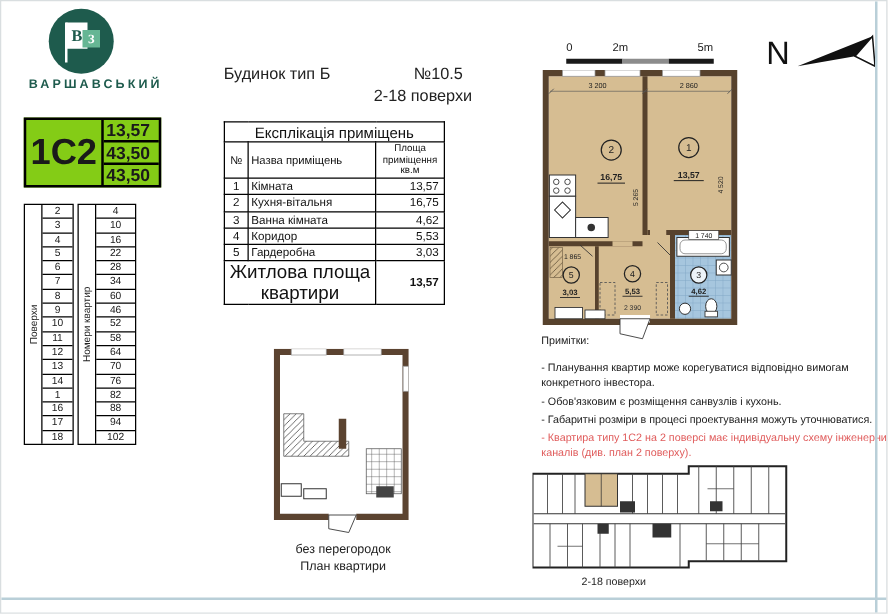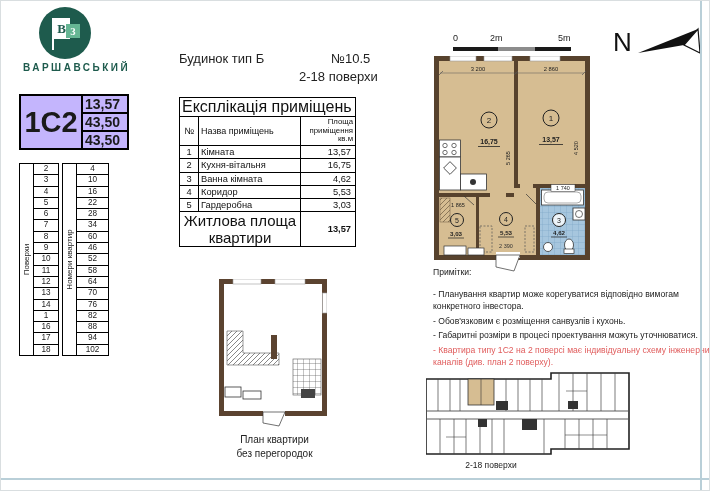--- a/index.html
+++ b/index.html
@@ -24,21 +24,21 @@
 
   
   .hdr{font-size:13px;color:#222;margin-top:16px;}
 
   
   .scale-lbl{font-size:9px;color:#222;}
   .scale-seg{position:absolute;top:0;height:4px;}
 
   
   .unit-card{left:18px;top:93px;width:110px;height:56px;border:2px solid #000;
-             display:grid;grid-template-columns:62px 1fr;box-sizing:border-box;background:#c4b5fd;}
+             display:grid;grid-template-columns:62px 1fr;box-sizing:border-box;background:#84cc16;}
   .uc-code{display:flex;align-items:center;justify-content:center;font-size:29px;font-weight:bold;
            border-right:2px solid #000;}
   .uc-vals{display:flex;flex-direction:column;}
   .uc-val{flex:1;display:flex;align-items:center;justify-content:flex-end;padding-right:7px;
           font-weight:bold;font-size:14px;border-bottom:2px solid #000;}
   .uc-val:last-child{border-bottom:none;}
 
   
   .floors{left:18px;top:162px;display:flex;gap:3px;}
   .fgroup{display:flex;border:1.5px solid #000;background:#fff;}
@@ -47,24 +47,24 @@
   .fcol{display:flex;flex-direction:column;}
   .fcell{height:10.3px;line-height:10.3px;border-bottom:1px solid #000;text-align:center;
          font-size:8.2px;}
   .fcell:last-child{border-bottom:none;}
   .fcol-floor .fcell{width:24px;}
   .fcol-apt .fcell{width:31px;}
 
   
   .exp{left:178px;top:96px;border-collapse:collapse;background:#fff;}
   .exp td{border:1px solid #000;font-size:9.3px;padding:0 2px;color:#111;}
-  .exp .title{font-size:16px;text-align:left;height:15px;}
+  .exp .title{font-size:12px;text-align:center;height:15px;}
   .exp .hno{width:14px;text-align:center;font-size:9px;}
   .exp .hname{width:97px;font-size:9px;margin-left:24px;}
-  .exp .harea{width:50px;font-size:7.8px;line-height:1.12;text-align:right;padding:1px 2px;}
+  .exp .harea{width:50px;font-size:7.8px;line-height:1.12;text-align:center;padding:1px 2px;}
   .exp .rno{text-align:center;height:12.2px;}
   .exp .rarea{text-align:right;padding-right:4px;}
   .exp .sum-label{text-align:center;font-size:15px;}
   .exp .sum-val{text-align:right;padding-right:4px;font-weight:bold;}
 
   
   .notes{left:432px;top:266px;width:282px;font-size:8.6px;line-height:1.38;color:#222;}
   .notes .note-title{margin-bottom:10px;}
   .note-line{margin-bottom:3px;}
 
@@ -321,22 +321,22 @@
     <polygon points="8,52 24,52 24,74 60,74 60,86 8,86" fill="url(#diag2)" stroke="#555" stroke-width="0.6"></polygon>
     <rect x="52" y="56" width="6" height="24" fill="#5b4330"></rect>
     <rect x="74" y="80" width="28" height="36" fill="url(#grid2)" stroke="#555" stroke-width="0.6"></rect>
     <rect x="6" y="108" width="16" height="10" fill="#fff" stroke="#333" stroke-width="0.8"></rect>
     <rect x="24" y="112" width="18" height="8" fill="#fff" stroke="#333" stroke-width="0.8"></rect>
     <rect x="82" y="110" width="14" height="9" fill="#444"></rect>
     <rect x="44" y="130" width="22" height="8" fill="#fff"></rect>
     <polygon points="44,133 66,133 60,147 44,144" fill="#fff" stroke="#333" stroke-width="0.7"></polygon>
   </svg>
   <div class="abs caption" style="left:196px;top:432px;width:155px;">
+    <div>без перегородок</div>
     <div>План квартири</div>
-    <div>без перегородок</div>
   </div>
 
   <div class="abs notes">
     <div class="note-title">Примітки:</div>
     <div>
         <div class="note-line">- Планування квартир може корегуватися відповідно вимогам конкретного інвестора.</div>
         <div class="note-line">- Обов'язковим є розміщення санвузлів і кухонь.</div>
         <div class="note-line">- Габаритні розміри в процесі проектування можуть уточнюватися.</div>
         <div class="note-line" style="color: rgb(224, 92, 92);">- Квартира типу 1С2 на 2 поверсі має індивідуальну схему інженерних каналів (див. план 2 поверху).</div>
       </div>

